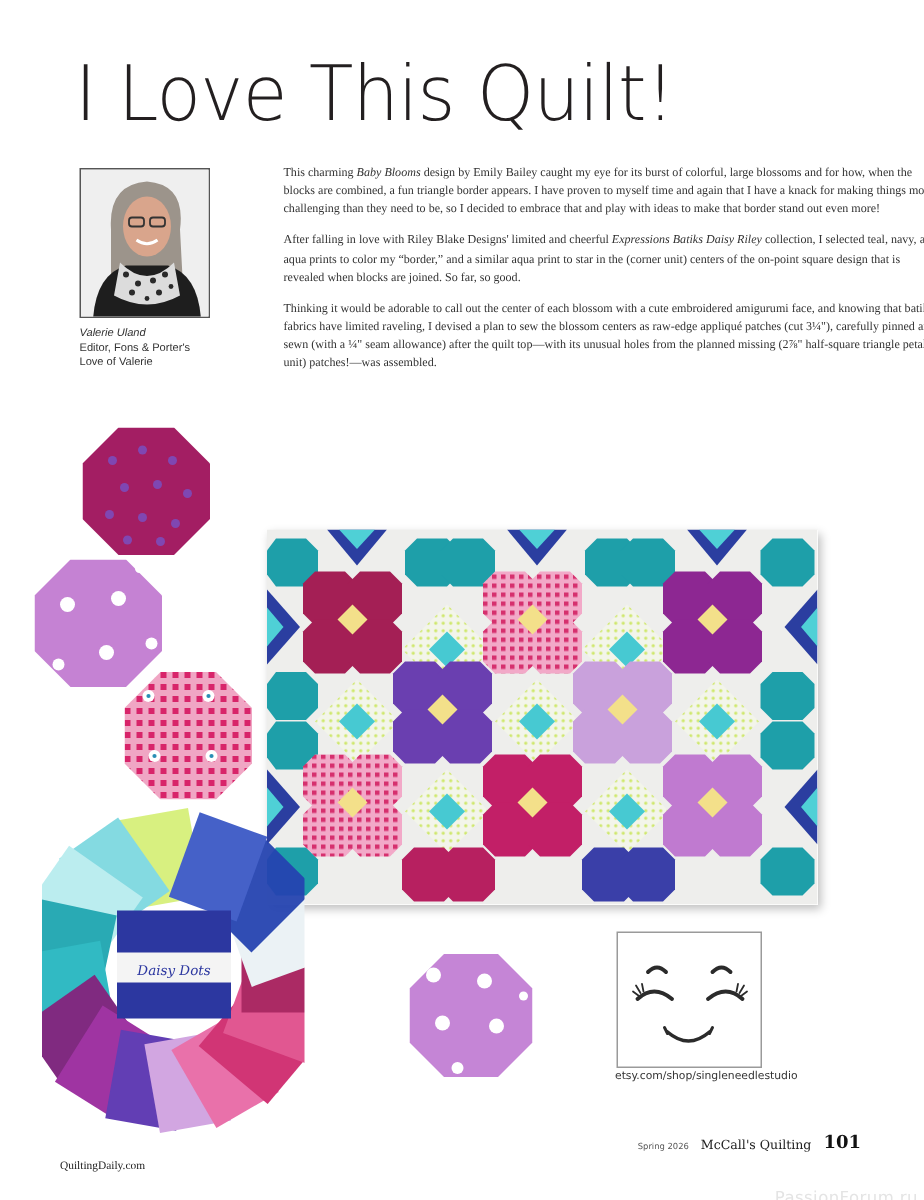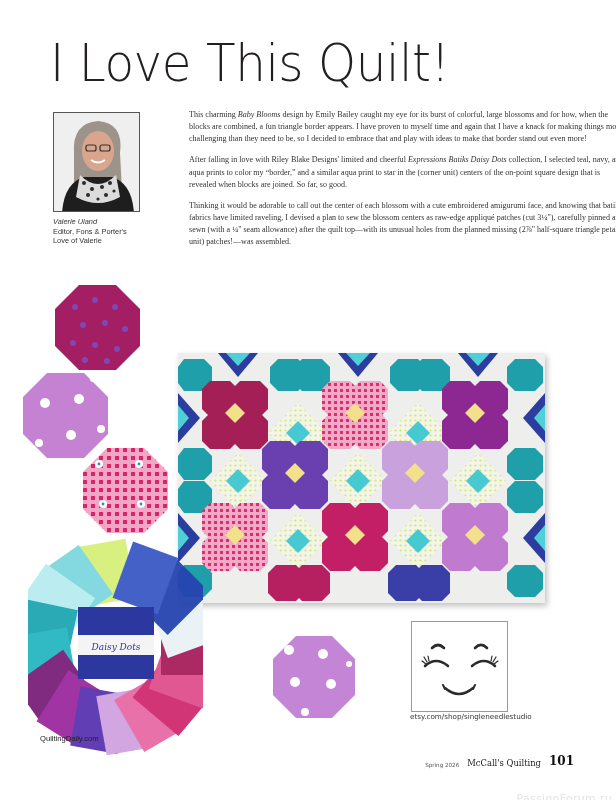--- a/index.html
+++ b/index.html
@@ -35,22 +35,22 @@
     box-shadow: 2px 3px 6px rgba(0,0,0,0.25); }
 
   .hex { position: absolute; }
   .fan { position: absolute; left: 28px; top: 535px; width: 175px; height: 225px; }
 
   .face-box { position: absolute; left: 411px; top: 621px; width: 97px; height: 91px;
     border: 1px solid #9a9a9a; background: #fff; }
   .etsy { position: absolute; left: 410px; top: 712px;
     font-family: "DejaVu Sans", sans-serif; font-size: 7.2px; color: #333; }
 
-  .footer-left { position: absolute; left: 40px; top: 734px;
-    font-family: Liberation Sans, sans-serif; font-size: 7.6px; color: #222; }
+  .footer-left { position: absolute; left: 40px; top: 772px;
+    font-family: Liberation Serif, serif; font-size: 7.6px; color: #222; }
   .footer-right { position: absolute; right: 42px; top: 754px; display: flex; align-items: flex-end; gap: 8px; }
   .footer-right .season { font-family: "DejaVu Sans", sans-serif; font-size: 5.6px; color: #555; }
   .footer-right .mag { font-family: "DejaVu Serif", serif; font-size: 8.4px; color: #222; }
   .footer-right .page { font-family: "DejaVu Serif", serif; font-size: 12px; font-weight: bold; color: #111; }
   .watermark { position: absolute; right: 4px; top: 780px;
     font-family: "DejaVu Sans", sans-serif; font-size: 11px; color: #e4e4e4; letter-spacing: 0.3px; margin-top: 12px; }
 </style>
 </head>
 <body>
 
@@ -79,21 +79,21 @@
   </svg>
 </div>
 <div class="author-caption">
   <div class="name">Valerie Uland</div>
   <div>Editor, Fons &amp; Porter's</div>
   <div>Love of Valerie</div>
 </div>
 
 <div class="body-text">
   <p><span>This charming </span><em>Baby Blooms</em><span> design by Emily Bailey caught my eye for its burst of colorful, large blossoms and for how, when the blocks are combined, a fun triangle border appears. I have proven to myself time and again that I have a knack for making things more challenging than they need to be, so I decided to embrace that and play with ideas to make that border stand out even more!</span></p>
-  <p><span>After falling in love with Riley Blake Designs' limited and cheerful </span><em>Expressions Batiks Daisy Dots</em><span> collection, I selected teal, navy, and aqua prints to color my “border,” and a similar aqua print to star in the (corner unit) centers of the on-point square design that is revealed when blocks are joined. So far, so good.</span></p>
+  <p><span>After falling in love with Riley Blake Designs' limited and cheerful </span><em>Expressions Batiks Daisy Riley</em><span> collection, I selected teal, navy, and aqua prints to color my “border,” and a similar aqua print to star in the (corner unit) centers of the on-point square design that is revealed when blocks are joined. So far, so good.</span></p>
   <p>Thinking it would be adorable to call out the center of each blossom with a cute embroidered amigurumi face, and knowing that batik fabrics have limited raveling, I devised a plan to sew the blossom centers as raw-edge appliqué patches (cut 3¼"), carefully pinned and sewn (with a ¼" seam allowance) after the quilt top—with its unusual holes from the planned missing (2⅞" half-square triangle petal unit) patches!—was assembled.</p>
 </div>
 
 <svg class="hex" style="left:55px;top:285px" width="85" height="85">
   <polygon points="24,0 61,0 85,24 85,61 61,85 24,85 0,61 0,24" fill="#a31e63"></polygon>
   <g fill="#7a4fc0" opacity="0.85">
     <circle cx="20" cy="22" r="3"></circle>
       <circle cx="40" cy="15" r="3"></circle>
       <circle cx="60" cy="22" r="3"></circle>
     <circle cx="28" cy="40" r="3"></circle>

